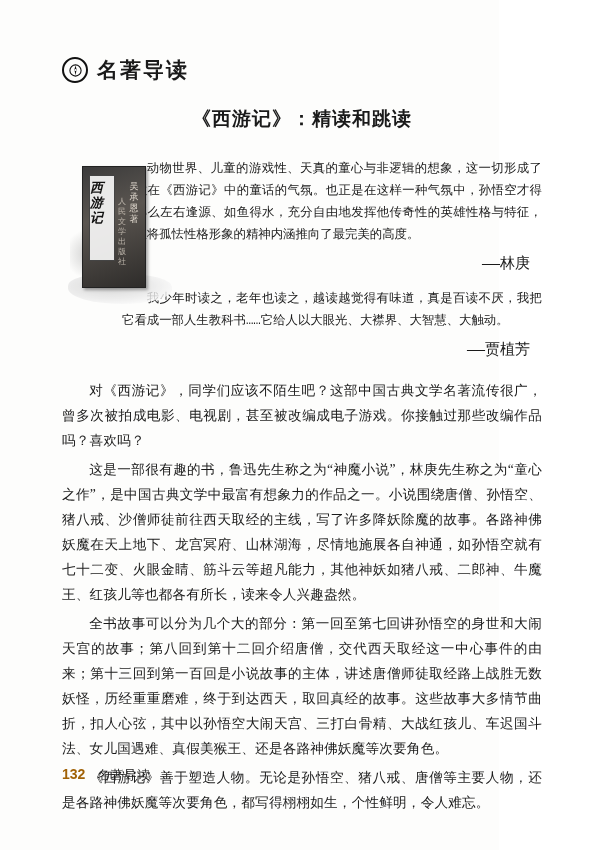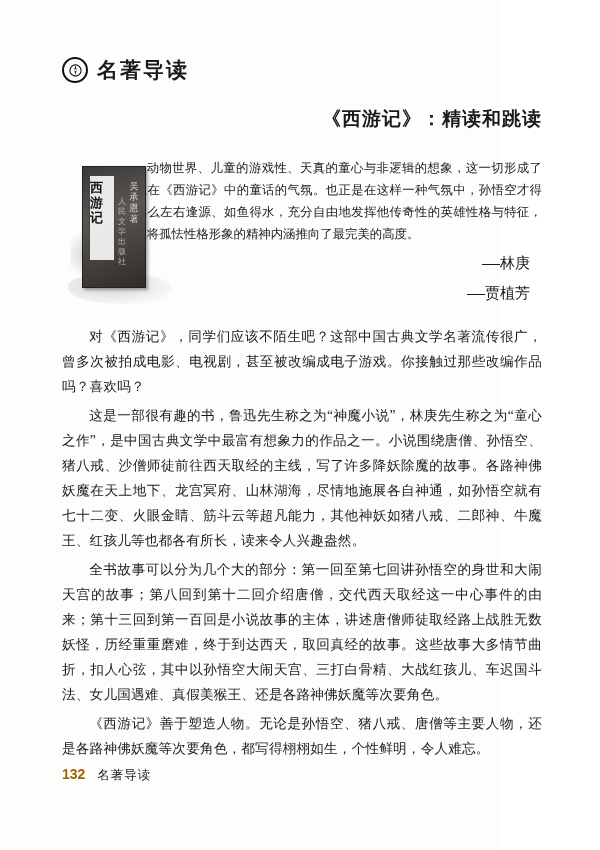--- a/index.html
+++ b/index.html
@@ -49,21 +49,21 @@
   }
   .head-icon svg { display:block; }
   .section-title {
     font-size: 21px;
     font-weight: bold;
     letter-spacing: 2px;
     font-family: "Liberation Sans", "DejaVu Sans", sans-serif;
   }
 
   .article-title {
-    text-align: right;
+    text-align: center;
     font-size: 19px;
     font-weight: bold;
     letter-spacing: 1px;
     margin: 12px 0 26px 0;
     font-family: Liberation Serif, serif;
   }
 
   
   .epigraph {
     position: relative;
@@ -95,20 +95,21 @@
     width: 26px;
     height: 86px;
     background: rgba(255,255,255,0.88);
     border: 1px solid #444;
     display: flex;
     flex-direction: column;
     align-items: center;
     justify-content: flex-start;
     padding-top: 4px;
     box-sizing: border-box;
+    font-style: italic;
   }
   .book-cover .band span {
     font-size: 13px;
     line-height: 15px;
     color: #111;
     font-weight: bold;
     font-family: "Liberation Serif", "DejaVu Serif", serif;
   }
   .book-cover .side-text {
     position: absolute;
@@ -229,20 +230,21 @@
             <span>西游记</span>
           </div>
           <div class="side-text">吴承恩 著</div>
           <div class="side-text2">人民文学出版社</div>
         </div>
       </div>
 
       <div class="quotes">
         <p class="quote-p">动物世界、儿童的游戏性、天真的童心与非逻辑的想象，这一切形成了弥散在《西游记》中的童话的气氛。也正是在这样一种气氛中，孙悟空才得以那么左右逢源、如鱼得水，充分自由地发挥他传奇性的英雄性格与特征，并且将孤怯性格形象的精神内涵推向了最完美的高度。</p>
         <div class="quote-attr">——林庚</div>
+        <p class="quote-p">我少年时读之，老年也读之，越读越觉得有味道，真是百读不厌，我把它看成一部人生教科书……它给人以大眼光、大襟界、大智慧、大触动。</p>
         <div class="quote-attr">——贾植芳</div>
       </div>
     </div>
 
     <div class="body-text">
       <p>对《西游记》，同学们应该不陌生吧？这部中国古典文学名著流传很广，曾多次被拍成电影、电视剧，甚至被改编成电子游戏。你接触过那些改编作品吗？喜欢吗？</p>
       <p>这是一部很有趣的书，鲁迅先生称之为“神魔小说”，林庚先生称之为“童心之作”，是中国古典文学中最富有想象力的作品之一。小说围绕唐僧、孙悟空、猪八戒、沙僧师徒前往西天取经的主线，写了许多降妖除魔的故事。各路神佛妖魔在天上地下、龙宫冥府、山林湖海，尽情地施展各自神通，如孙悟空就有七十二变、火眼金睛、筋斗云等超凡能力，其他神妖如猪八戒、二郎神、牛魔王、红孩儿等也都各有所长，读来令人兴趣盎然。</p>
       <p>全书故事可以分为几个大的部分：第一回至第七回讲孙悟空的身世和大闹天宫的故事；第八回到第十二回介绍唐僧，交代西天取经这一中心事件的由来；第十三回到第一百回是小说故事的主体，讲述唐僧师徒取经路上战胜无数妖怪，历经重重磨难，终于到达西天，取回真经的故事。这些故事大多情节曲折，扣人心弦，其中以孙悟空大闹天宫、三打白骨精、大战红孩儿、车迟国斗法、女儿国遇难、真假美猴王、还是各路神佛妖魔等次要角色。</p>
       <p>《西游记》善于塑造人物。无论是孙悟空、猪八戒、唐僧等主要人物，还是各路神佛妖魔等次要角色，都写得栩栩如生，个性鲜明，令人难忘。</p>
 

